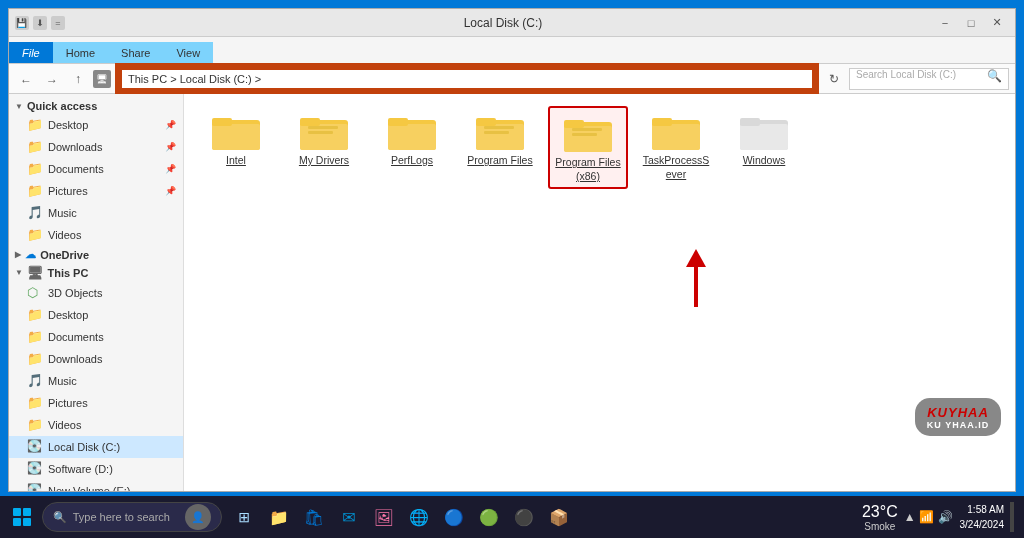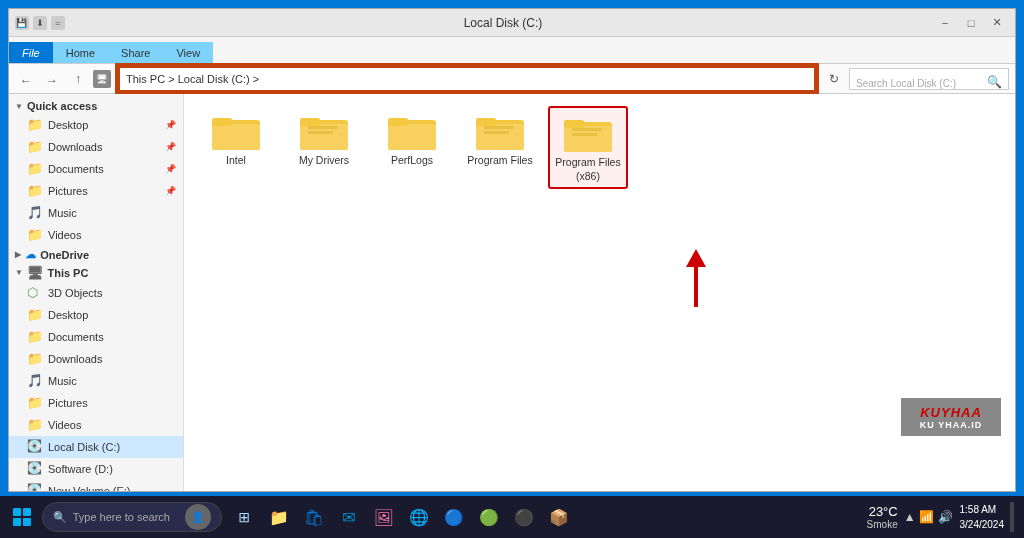--- a/index.html
+++ b/index.html
@@ -113,36 +113,36 @@
       cursor: pointer;
       display: flex; align-items: center; justify-content: center;
       font-size: 12px;
       color: #555;
       border-radius: 3px;
     }
     .nav-btn:disabled { color: #bbb; cursor: default; }
     .address-path {
       flex: 1;
       height: 32px;
-      border: 5px solid #c2410c;
+      border: 7px solid #c2410c;
       background: white;
       padding: 0 6px;
       display: flex;
       align-items: center;
       font-size: 11px;
       color: #333;
     }
     .search-box {
       width: 160px;
       height: 22px;
       border: 1px solid #ccc;
       background: white;
       padding: 0 6px;
       display: flex;
-      align-items: flex-end;
+      align-items: flex-start;
       justify-content: space-between;
       font-size: 11px;
       color: #888;
     }
 
     
     .main-layout {
       display: flex;
       flex: 1;
       overflow: hidden;
@@ -225,20 +225,21 @@
     .folder-item.highlighted {
       border: 2px solid #cc0000;
       background: #fff0f0;
     }
     .folder-label {
       font-size: 10.5px;
       color: #333;
       text-align: center;
       line-height: 1.3;
       word-break: break-word;
+      text-decoration: underline;
     }
 
     
     .folder-svg { width: 52px; height: 44px; }
 
     
     .red-arrow {
       position: absolute;
       left: 502px;
       top: 155px;
@@ -259,27 +260,28 @@
       border-right: 10px solid transparent;
       border-bottom: 18px solid #cc0000;
       order: -1;
     }
 
     
     .watermark {
       position: absolute;
       bottom: 55px;
       right: 14px;
-      width: 100px;
+      width: 86px;
       height: 38px;
       background: #888;
       display: flex;
       flex-direction: column;
       align-items: center;
       justify-content: center;
+      border-radius: 15px;
     }
     .watermark-top {
       font-size: 13px;
       font-weight: 900;
       color: #cc0000;
       letter-spacing: 1px;
       font-style: italic;
     }
     .watermark-bottom {
       font-size: 9px;
@@ -353,20 +355,21 @@
     }
     .system-tray {
       display: flex;
       align-items: center;
       gap: 4px;
     }
     .tray-icon { color: #ccc; font-size: 12px; cursor: pointer; }
     .datetime {
       color: white;
       font-size: 10px;
+      text-align: right;
       line-height: 1.5;
       cursor: pointer;
     }
 
     
     ::-webkit-scrollbar { width: 8px; }
     ::-webkit-scrollbar-track { background: #f5f5f5; }
     ::-webkit-scrollbar-thumb { background: #ccc; border-radius: 4px; }
   </style>
 </head>
@@ -550,22 +553,38 @@
           <svg class="folder-svg" viewBox="0 0 52 44">
             <rect x="2" y="10" width="48" height="30" rx="3" fill="#f5c842"></rect>
             <rect x="2" y="14" width="48" height="26" rx="2" fill="#f7d060"></rect>
             <rect x="2" y="8" width="20" height="8" rx="2" fill="#f5c842"></rect>
             <rect x="10" y="16" width="30" height="3" rx="1" fill="rgba(200,160,0,0.3)"></rect>
             <rect x="10" y="21" width="25" height="3" rx="1" fill="rgba(200,160,0,0.3)"></rect>
           </svg>
           <span class="folder-label">Program Files (x86)</span>
         </div>
 
-
-
+        <div class="folder-item">
+          <svg class="folder-svg" viewBox="0 0 52 44">
+            <rect x="2" y="10" width="48" height="30" rx="3" fill="#f5c842"></rect>
+            <rect x="2" y="14" width="48" height="26" rx="2" fill="#f7d060"></rect>
+            <rect x="2" y="8" width="20" height="8" rx="2" fill="#f5c842"></rect>
+          </svg>
+          <span class="folder-label">TaskProcessSever</span>
+        </div>
+
+
+        <div class="folder-item">
+          <svg class="folder-svg" viewBox="0 0 52 44">
+            <rect x="2" y="10" width="48" height="30" rx="3" fill="#d9d9d9"></rect>
+            <rect x="2" y="14" width="48" height="26" rx="2" fill="#e8e8e8"></rect>
+            <rect x="2" y="8" width="20" height="8" rx="2" fill="#d9d9d9"></rect>
+          </svg>
+          <span class="folder-label">Windows</span>
+        </div>
 
       </div>
 
       <div class="red-arrow">
         <div class="arrow-head"></div>
         <div class="arrow-shaft"></div>
       </div>
 
       <div class="watermark">
         <div class="watermark-top">KUYHAA</div>
@@ -600,21 +619,21 @@
     <div class="taskbar-icon" style="color:#f7a;">🖼</div>
     <div class="taskbar-icon" style="color:#0078d7;">🌐</div>
     <div class="taskbar-icon" style="color:#ea4335;">🔵</div>
     <div class="taskbar-icon" style="color:#34a853;">🟢</div>
     <div class="taskbar-icon" style="color:#4285f4;">⚫</div>
     <div class="taskbar-icon" style="color:#aaa;">📦</div>
   </div>
 
   <div class="taskbar-system">
     <div class="weather-info">
-      <div style="font-size:13px;text-align:right;">23°C</div>
+      <div style="font-size:16px;text-align:right;">23°C</div>
       <div style="font-size:10px;color:#ccc;">Smoke</div>
     </div>
     <div class="system-tray">
       <span class="tray-icon">▲</span>
       <span class="tray-icon">📶</span>
       <span class="tray-icon">🔊</span>
     </div>
     <div class="datetime">
       <div>1:58 AM</div>
       <div>3/24/2024</div>

